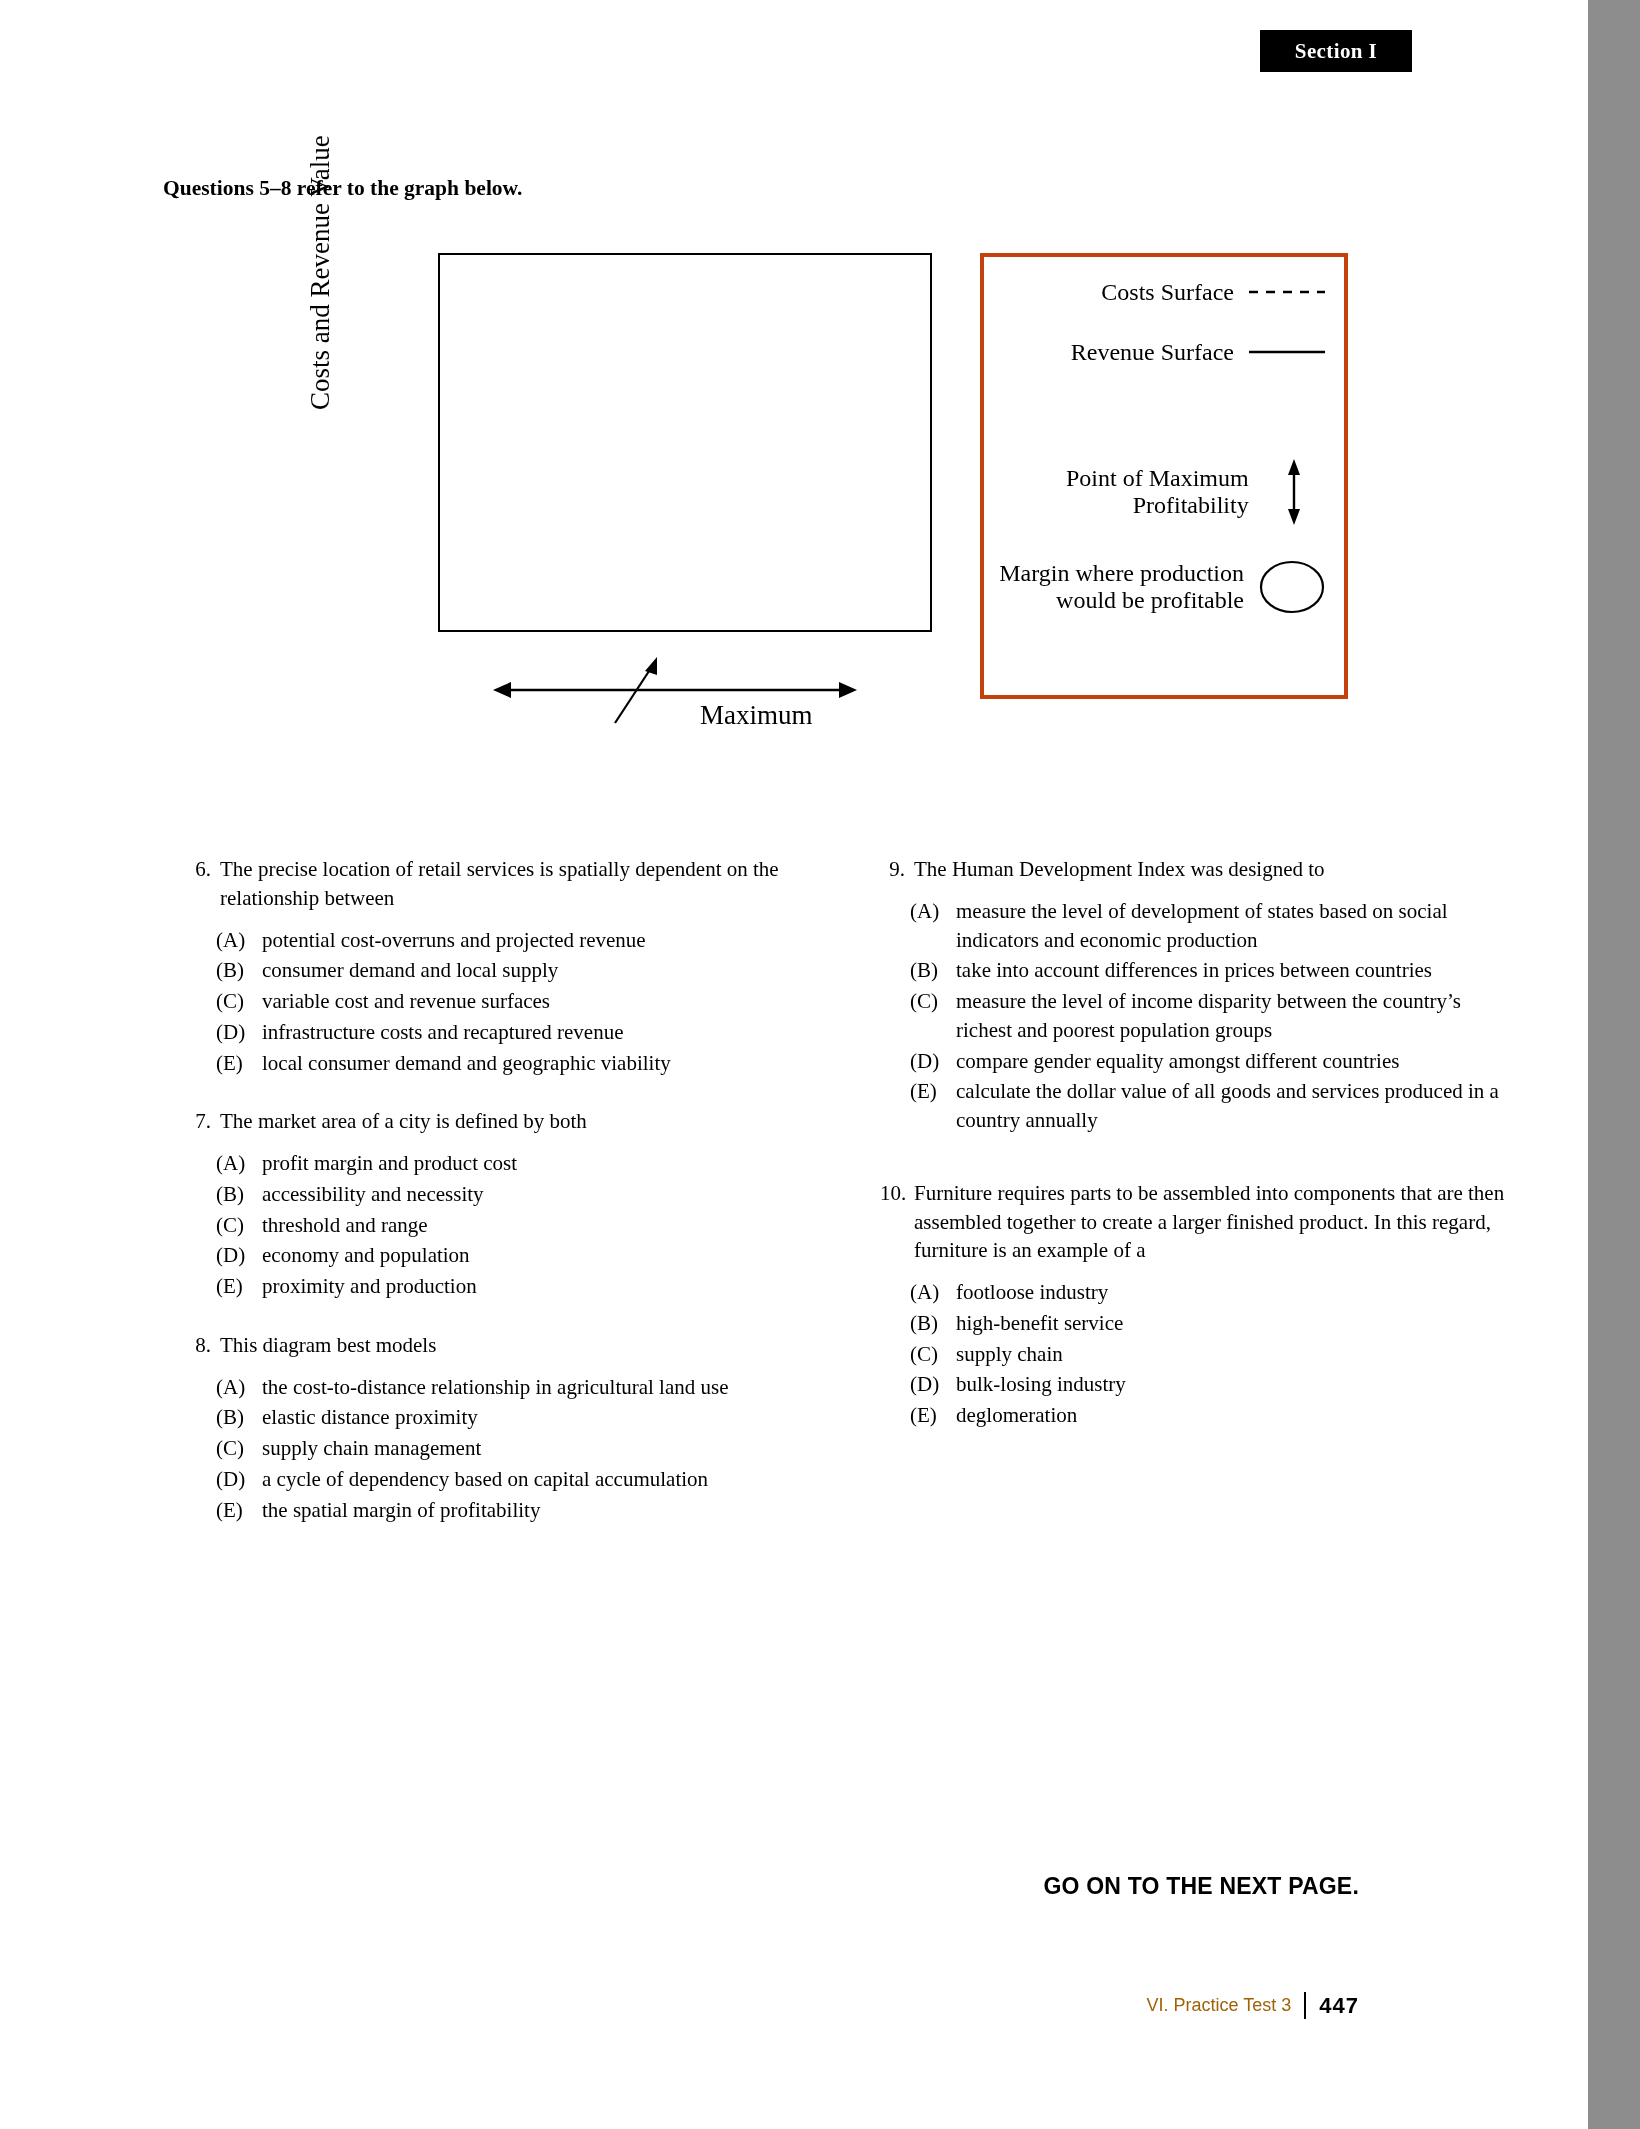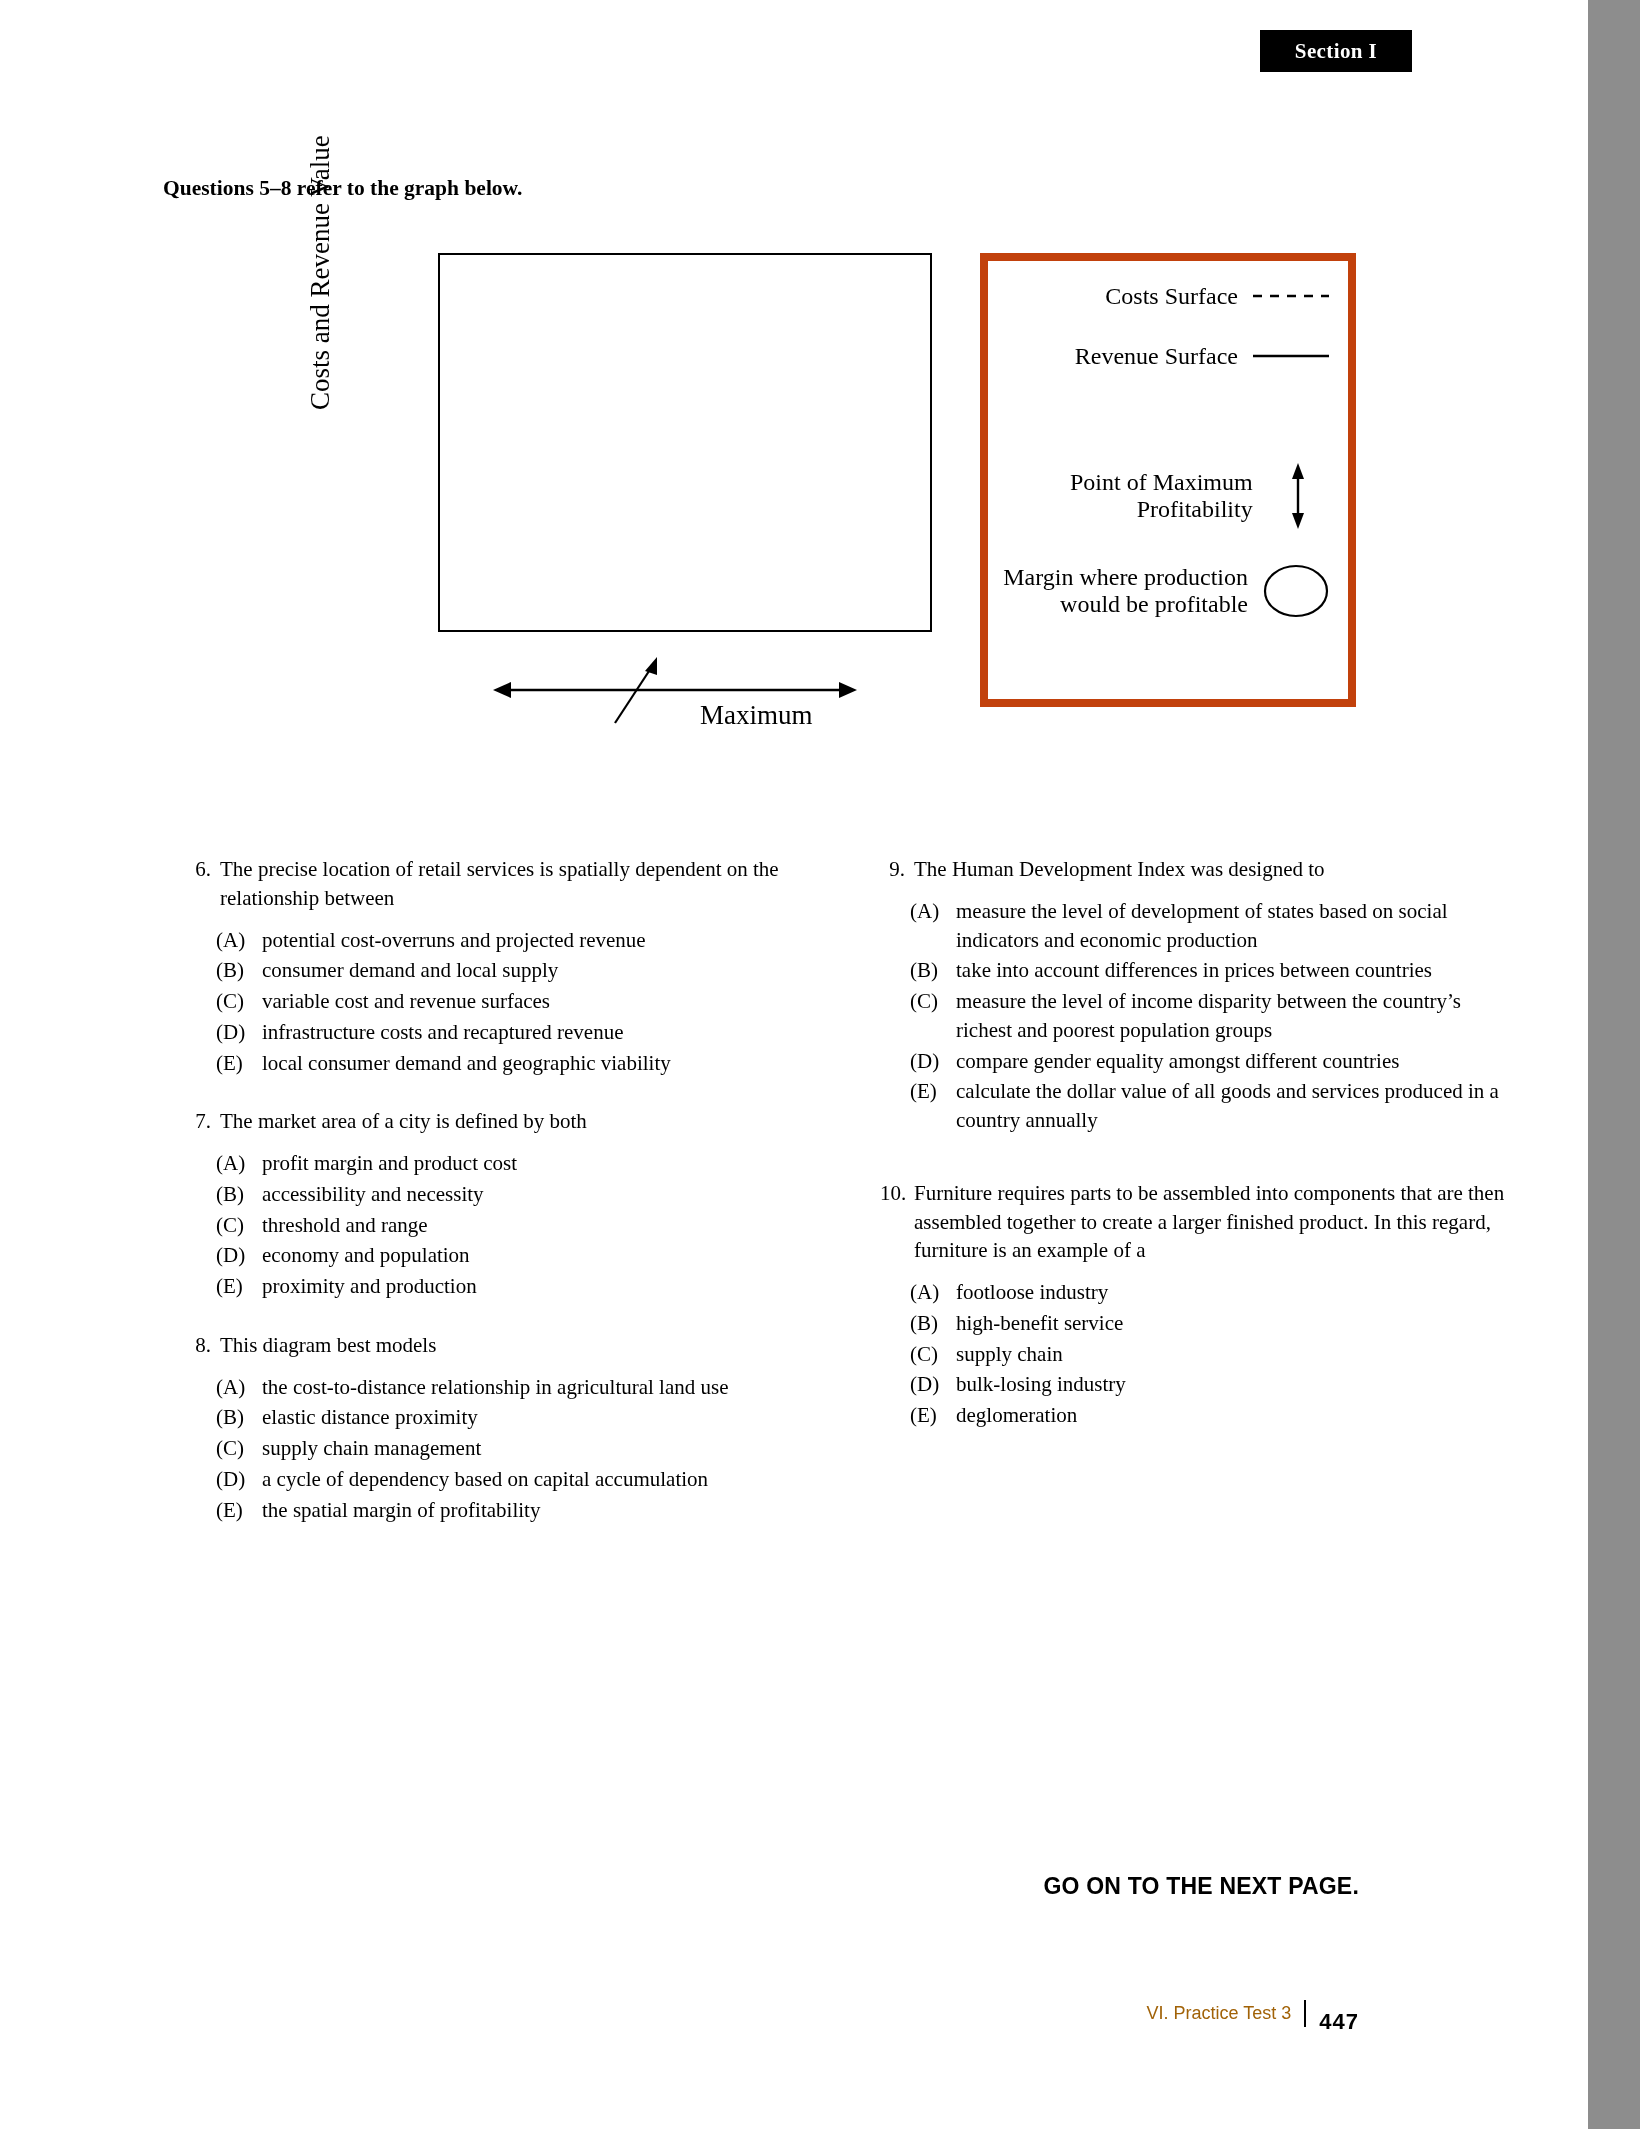--- a/index.html
+++ b/index.html
@@ -80,21 +80,21 @@
     height: 375px;
     border: 2px solid #000;
     background: #fff;
   }
   .legend-box {
     position: absolute;
     left: 650px;
     top: 8px;
     width: 360px;
     height: 438px;
-    border: 8px solid #c2410c;
+    border: 4px solid #c2410c;
     background: #fff;
   }
   .legend-row {
     position: absolute;
     right: 14px;
     display: flex;
     align-items: center;
     justify-content: flex-end;
     width: 334px;
   }
@@ -180,21 +180,20 @@
   .footer-bar {
     width: 2px;
     height: 27px;
     background: #000;
     margin: 0 13px;
   }
   .footer-page {
     font-size: 22px;
     font-weight: bold;
     letter-spacing: 1px;
-    margin-top: 17px;
   }
 </style>
 </head>
 <body>
 
 <div class="page">
 
   <div class="section-tab">Section I</div>
 
   <div class="questions-header">Questions 5–8 refer to the graph below.</div>

